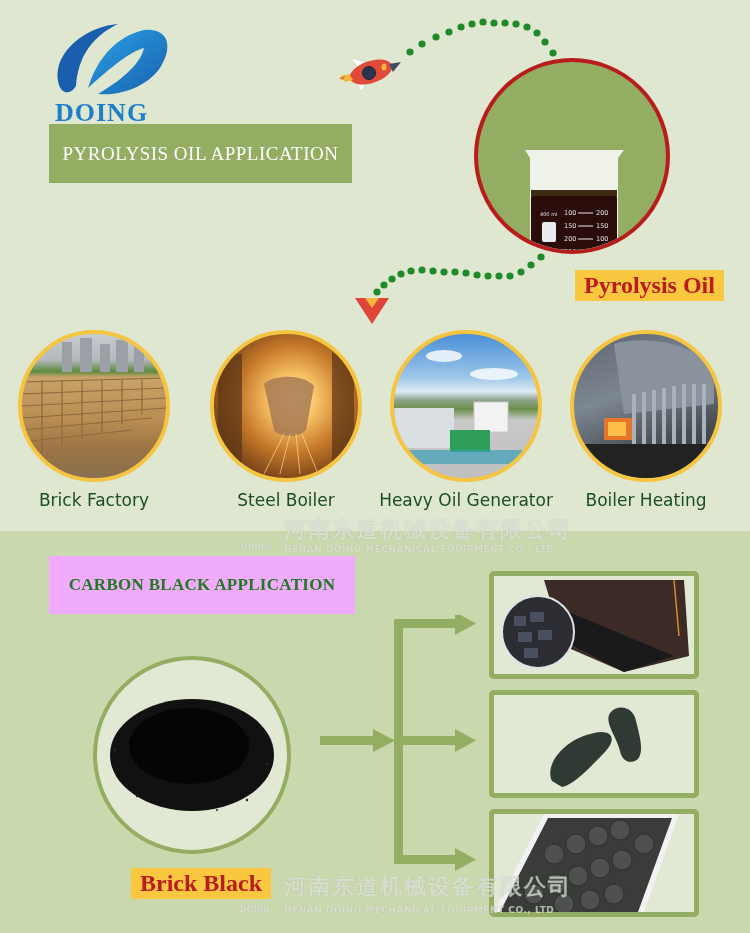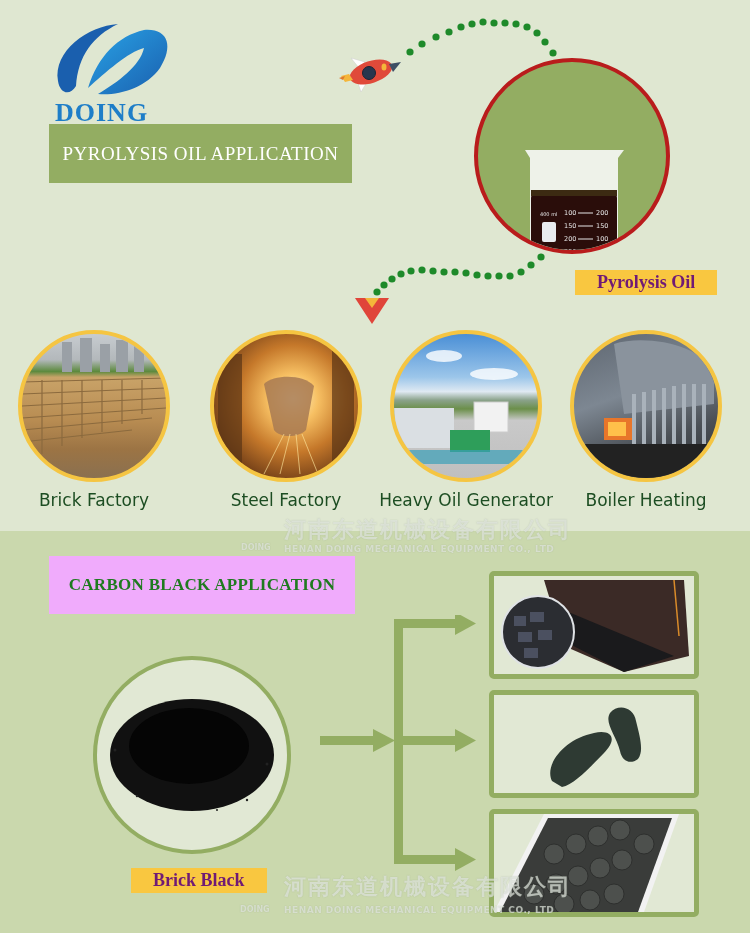--- a/index.html
+++ b/index.html
@@ -13,21 +13,21 @@
   .logo { position: absolute; left: 48px; top: 16px; width: 126px; height: 110px; }
   .logo-word { position: absolute; left: 55px; top: 98px; font-family: "Liberation Serif", serif; font-weight: bold; font-size: 26px; color: #1e7ec8; letter-spacing: 1px; }
 
   .title-box { position: absolute; left: 49px; top: 124px; width: 303px; height: 59px; background: #93ad62; display: flex; align-items: center; justify-content: center; }
   .title-box span { color: #fff; font-size: 19px; font-family: "Liberation Serif", serif; letter-spacing: 0.5px; }
 
   .rocket { position: absolute; left: 337px; top: 50px; width: 68px; height: 44px; }
   .dots { position: absolute; left: 0; top: 0; width: 750px; height: 531px; pointer-events: none; }
 
   .beaker-circle { position: absolute; left: 474px; top: 58px; width: 196px; height: 196px; border-radius: 50%; background: #93ad62; border: 4px solid #b91c1c; overflow: hidden; }
-  .label-tag { position: absolute; background: #f9c740; color: #701a75; font-family: "Liberation Serif", serif; font-weight: bold; font-size: 18px; padding: 2px 22px; }
+  .label-tag { position: absolute; background: #f9c740; color: #b91c1c; font-family: "Liberation Serif", serif; font-weight: bold; font-size: 24px; padding: 2px 9px; }
 
   .down-arrow { position: absolute; left: 355px; top: 294px; width: 34px; height: 30px; }
 
   .app-item { position: absolute; top: 330px; width: 152px; }
   .app-circle { width: 152px; height: 152px; border-radius: 50%; border: 4px solid #f5c542; overflow: hidden; position: relative; }
   .app-label { position: absolute; top: 160px; left: -30px; width: 212px; text-align: center; font-family: "DejaVu Sans", sans-serif; font-size: 17px; color: #1c4d22; }
 
   .watermark { position: absolute; font-family: "DejaVu Sans", sans-serif; color: rgba(255,255,255,0.55); text-shadow: 0 0 1px rgba(120,140,110,0.5); pointer-events: none; }
   .wm-cn { font-size: 22px; font-weight: bold; letter-spacing: 2px; }
   .wm-en { font-size: 9px; font-weight: bold; letter-spacing: 0.5px; }
@@ -179,21 +179,21 @@
       <g stroke="#ffe9a0" stroke-width="0.8" opacity="0.8">
         <line x1="70" y1="100" x2="50" y2="140"></line>
           <line x1="76" y1="100" x2="66" y2="140"></line>
           <line x1="82" y1="100" x2="86" y2="140"></line>
           <line x1="88" y1="100" x2="104" y2="140"></line>
       </g>
       <rect x="4" y="20" width="24" height="110" fill="#5a3416" opacity="0.7"></rect>
       <rect x="118" y="10" width="22" height="120" fill="#5a3416" opacity="0.7"></rect>
     </svg>
   </div>
-  <div class="app-label">Steel Factory</div>
+  <div class="app-label">Steel Boiler</div>
 </div>
 
 <div class="app-item" style="left:390px;">
   <div class="app-circle" style="background: linear-gradient(180deg, #4a8fd6 0%, #9cc6ea 30%, #dfe9f2 40%, #8aa28a 46%, #6b8f4a 52%, #c9c9c9 60%, #bfbfbf 100%);">
     <svg width="144" height="144" viewBox="0 0 144 144">
       <ellipse cx="50" cy="22" rx="18" ry="6" fill="#fff" opacity="0.8"></ellipse>
         <ellipse cx="100" cy="40" rx="24" ry="6" fill="#fff" opacity="0.8"></ellipse>
       <rect x="80" y="68" width="34" height="30" fill="#f2f2f2" stroke="#ccc"></rect>
       <rect x="0" y="74" width="60" height="40" fill="#dadfe3"></rect>
       <rect x="56" y="96" width="40" height="22" fill="#2e9e5a"></rect>

